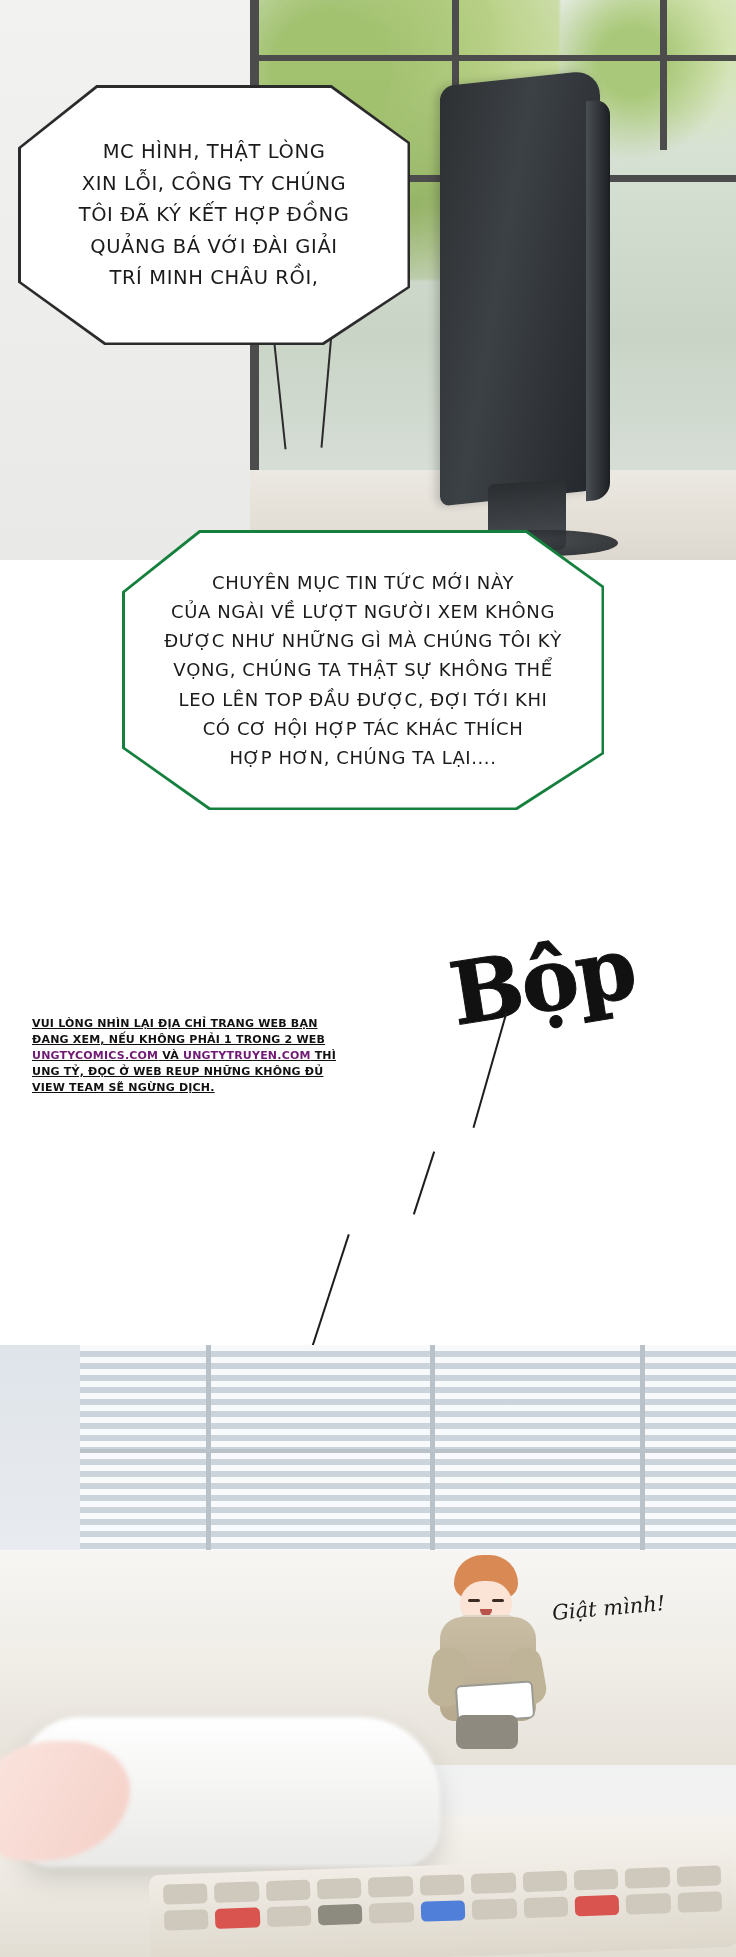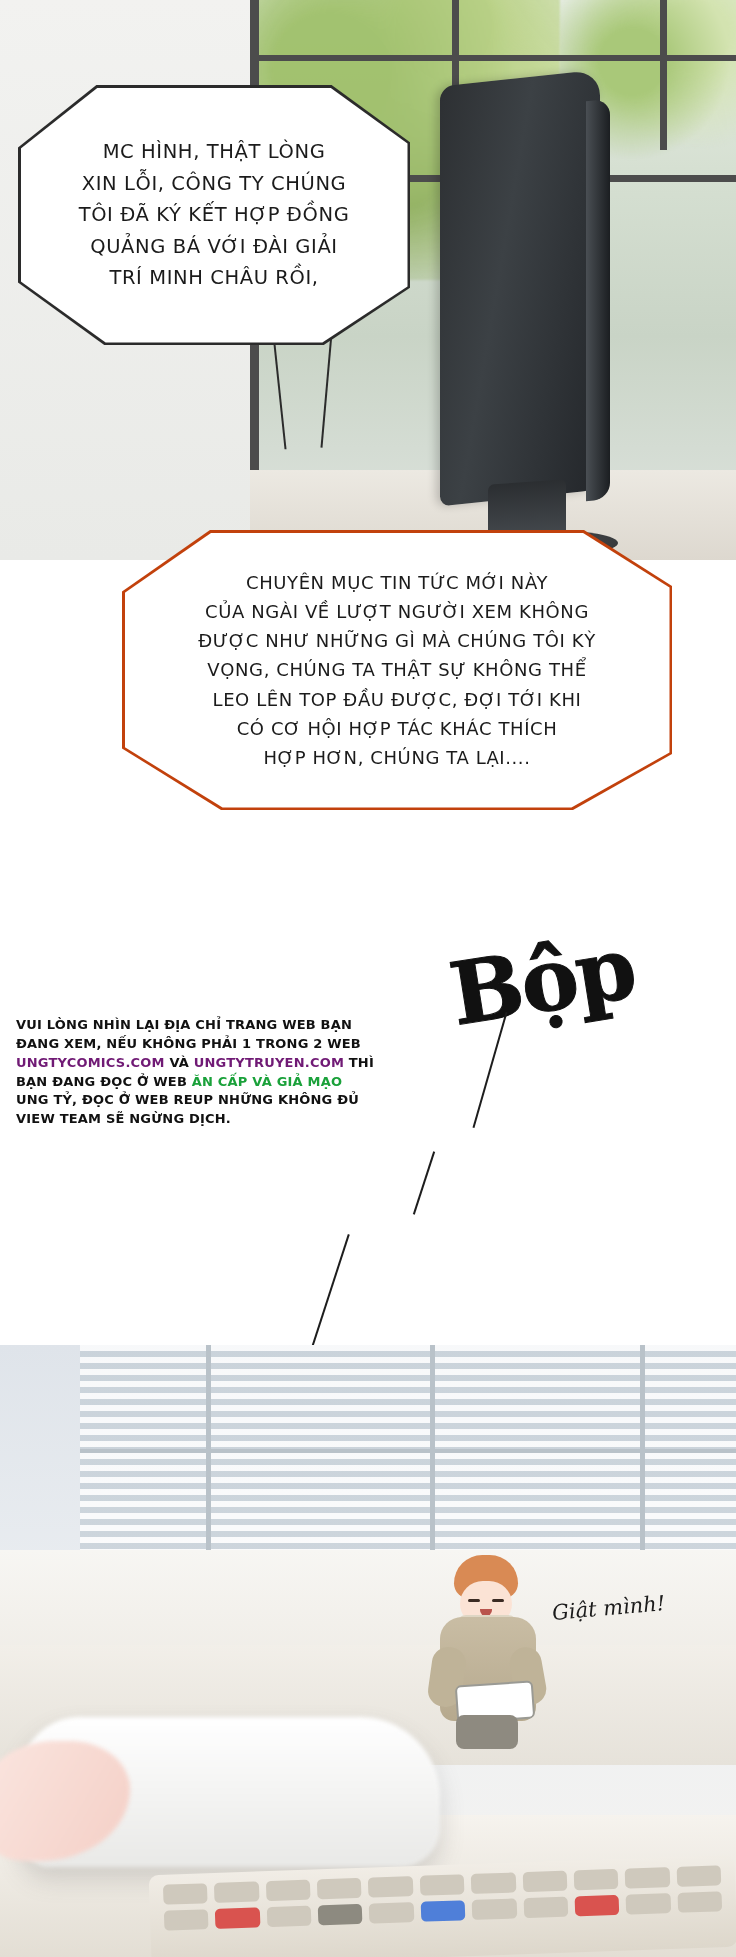--- a/index.html
+++ b/index.html
@@ -143,24 +143,24 @@
     background: #fff;
     clip-path: polygon(20% 0%, 80% 0%, 100% 22%, 100% 78%, 78% 100%, 22% 100%, 0% 76%, 0% 24%);
     display: flex;
     align-items: center;
     justify-content: center;
     padding: 15px 26px;
     box-sizing: border-box;
   }
 
   #bubble2 {
-    left: 122px; top: 530px; width: 550px; height: 280px;
+    left: 122px; top: 530px; width: 482px; height: 280px;
     clip-path: polygon(16% 0%, 84% 0%, 100% 20%, 100% 80%, 82% 100%, 18% 100%, 0% 78%, 0% 22%);
     border: none;
-    background: #c2410c;
+    background: #15803d;
   }
   #bubble2 .inner {
     position: absolute;
     inset: 2.5px;
     background: #fff;
     clip-path: polygon(16% 0%, 84% 0%, 100% 20%, 100% 80%, 82% 100%, 18% 100%, 0% 78%, 0% 22%);
     display: flex;
     align-items: center;
     justify-content: center;
     padding: 0 24px;
@@ -194,28 +194,29 @@
     position: absolute;
     background: #1d1d1d;
   }
   .imp1 { left: 489px; top: 1010px; width: 2px; height: 120px; transform: rotate(16deg); }
   .imp2 { left: 423px; top: 1150px; width: 2px; height: 66px; transform: rotate(18deg); }
   .imp3 { left: 320px; top: 1230px; width: 2px; height: 180px; transform: rotate(18deg); }
 
   
   .notice {
     position: absolute;
-    left: 16px; top: 1016px;
+    left: 32px; top: 1016px;
     width: 430px;
     font-family: "DejaVu Sans", sans-serif;
-    font-size: 13px;
+    font-size: 11px;
     line-height: 1.45;
     color: #111;
     font-weight: 700;
     letter-spacing: .2px;
+    text-decoration: underline;
   }
   .notice .red { color: #701a75; }
   .notice .green { color: #1aa13a; }
 
   
   .panel-bottom {
     position: absolute;
     left: 0; top: 1345px; width: 736px; height: 612px;
     overflow: hidden;
     background: linear-gradient(180deg,#e7eaf0 0%, #eef1f4 40%, #f4f2ef 100%);
@@ -424,23 +425,20 @@
   <div class="sfx">Bộp</div>
   <div class="impact imp1"></div>
   <div class="impact imp2"></div>
   <div class="impact imp3"></div>
 
   <div class="notice">
     <div>VUI LÒNG NHÌN LẠI ĐỊA CHỈ TRANG WEB BẠN</div>
     <div>ĐANG XEM, NẾU KHÔNG PHẢI 1 TRONG 2 WEB</div>
     <div>
       <span class="red">UNGTYCOMICS.COM</span><span> VÀ </span><span class="red">UNGTYTRUYEN.COM</span><span> THÌ</span>
-    </div>
-    <div>
-      <span>BẠN ĐANG ĐỌC Ở WEB </span><span class="green">ĂN CẤP VÀ GIẢ MẠO</span>
     </div>
     <div>UNG TỶ, ĐỌC Ở WEB REUP NHỮNG KHÔNG ĐỦ</div>
     <div>VIEW TEAM SẼ NGỪNG DỊCH.</div>
   </div>
 
   <div class="panel-bottom">
     <div class="pb-wall"></div>
     <div class="pb-blinds"></div>
     <div class="pb-frame pbf-h1"></div>
     <div class="pb-frame pbf-h2"></div>

